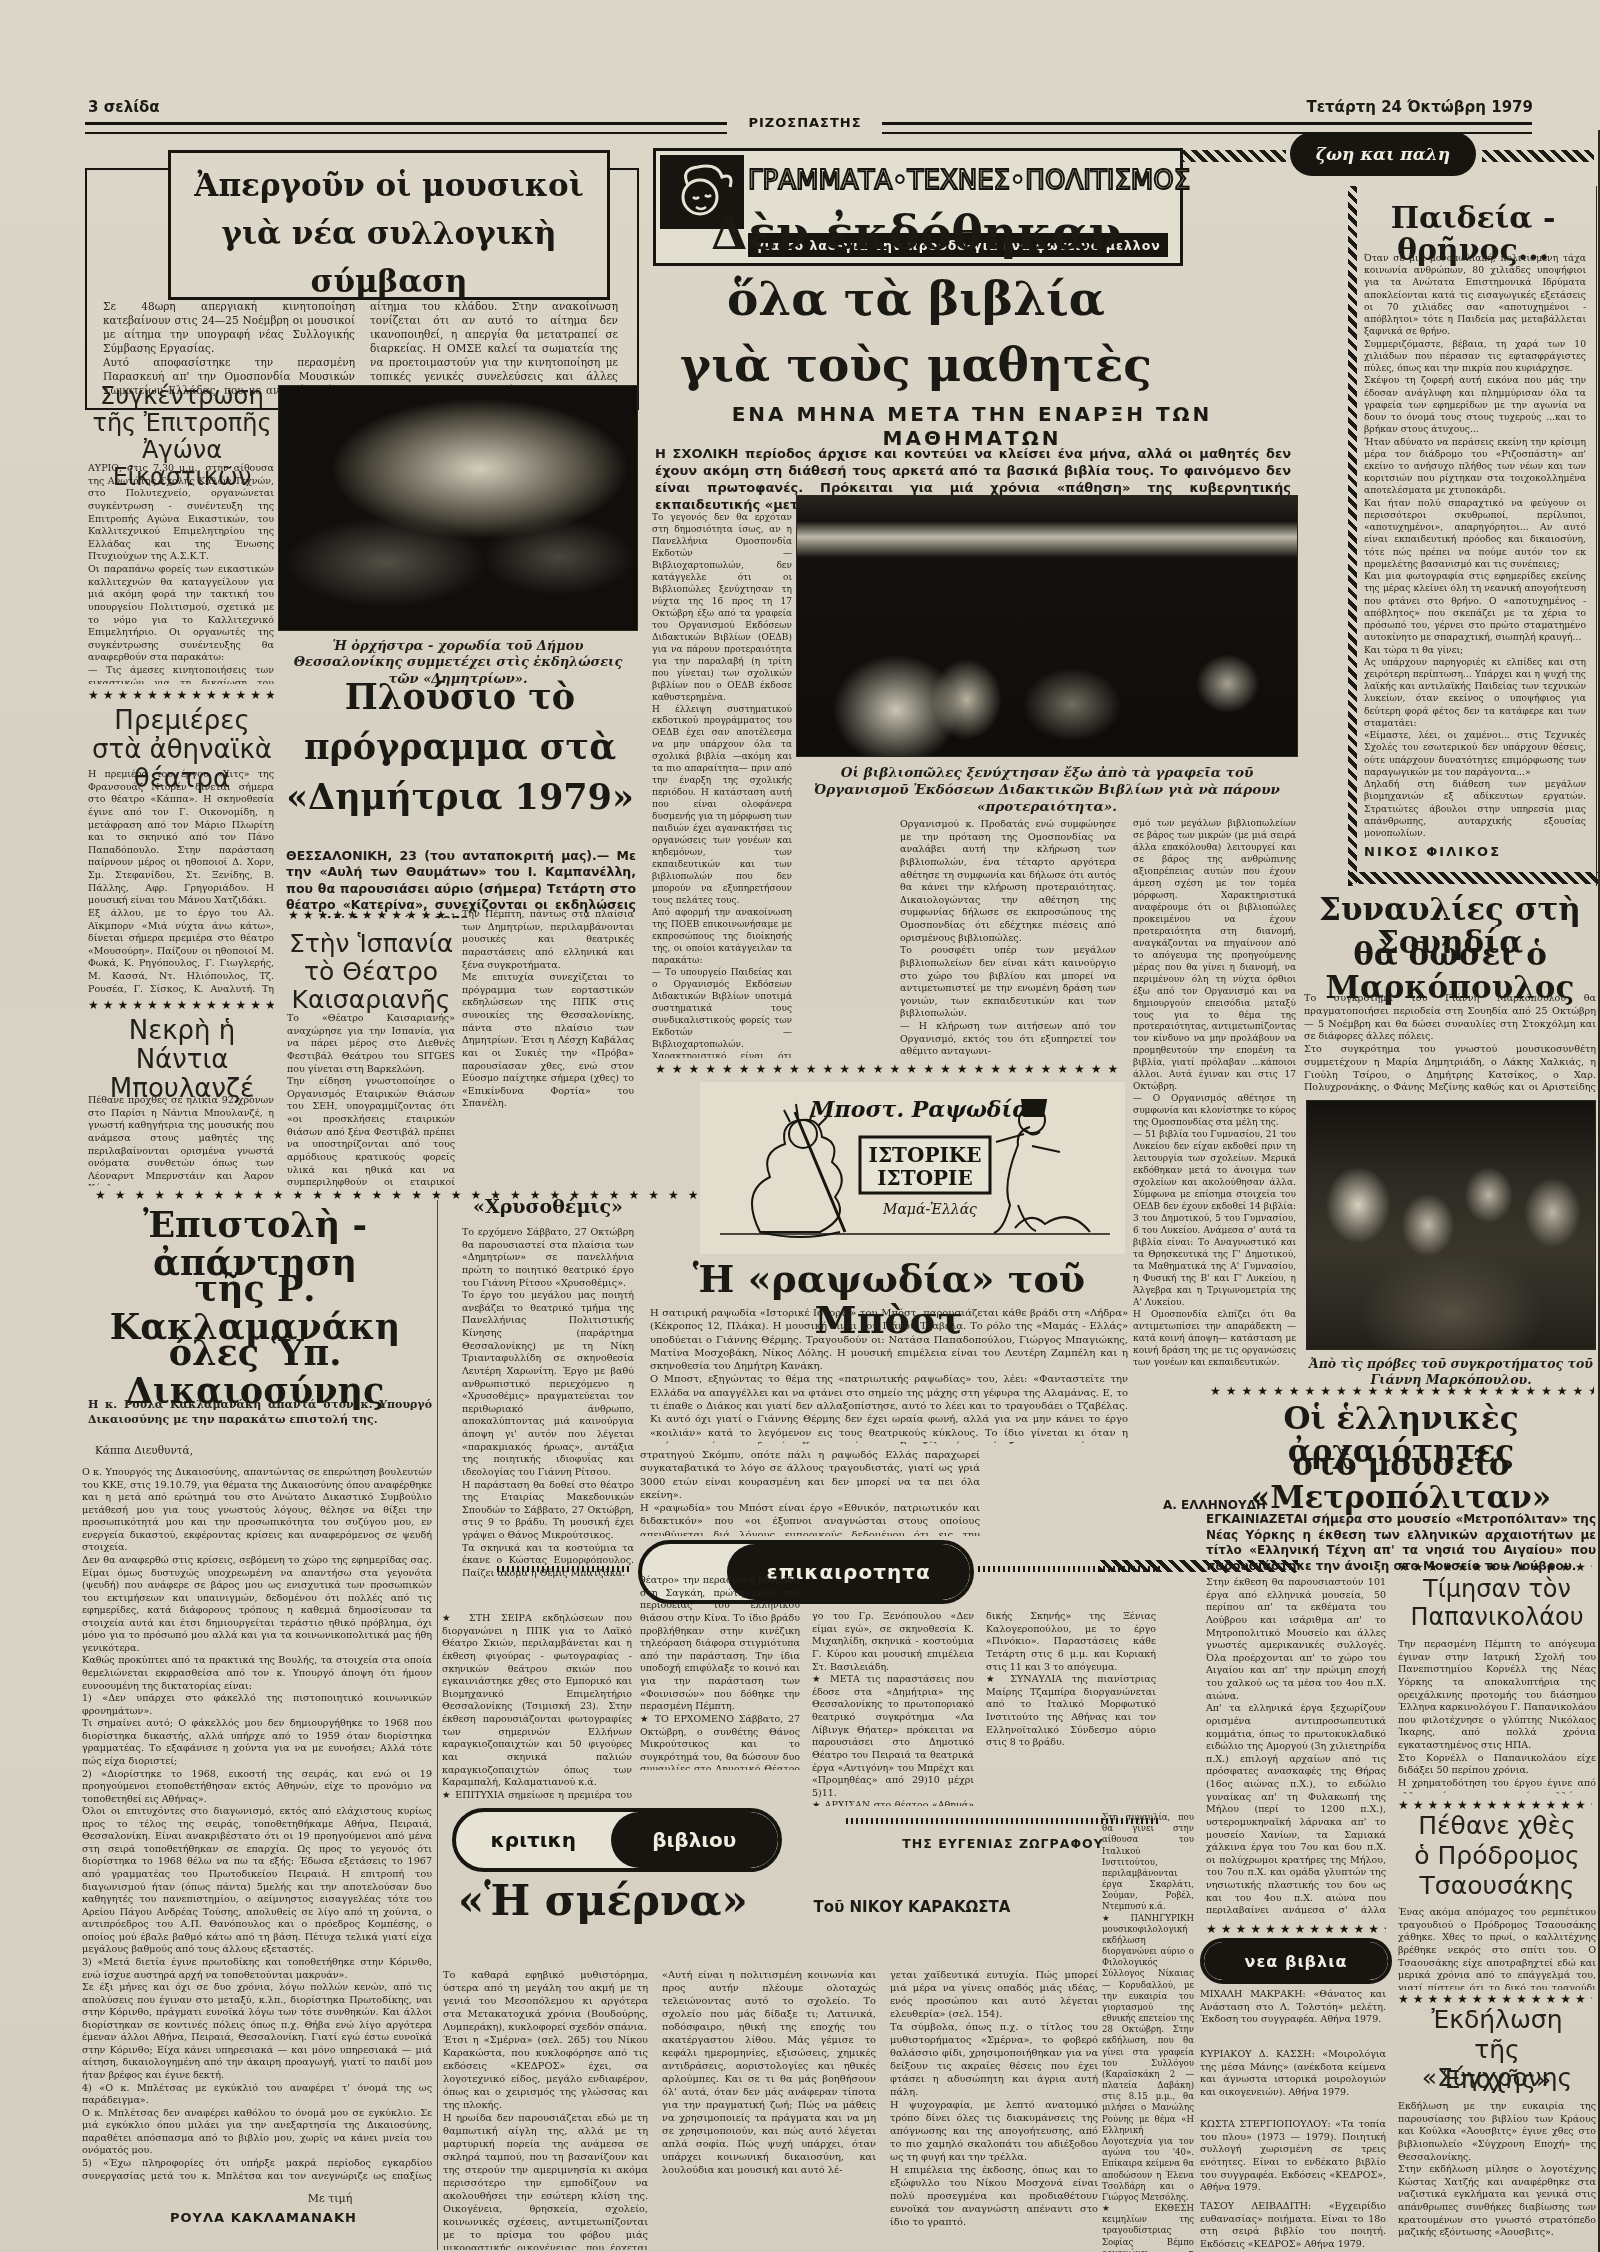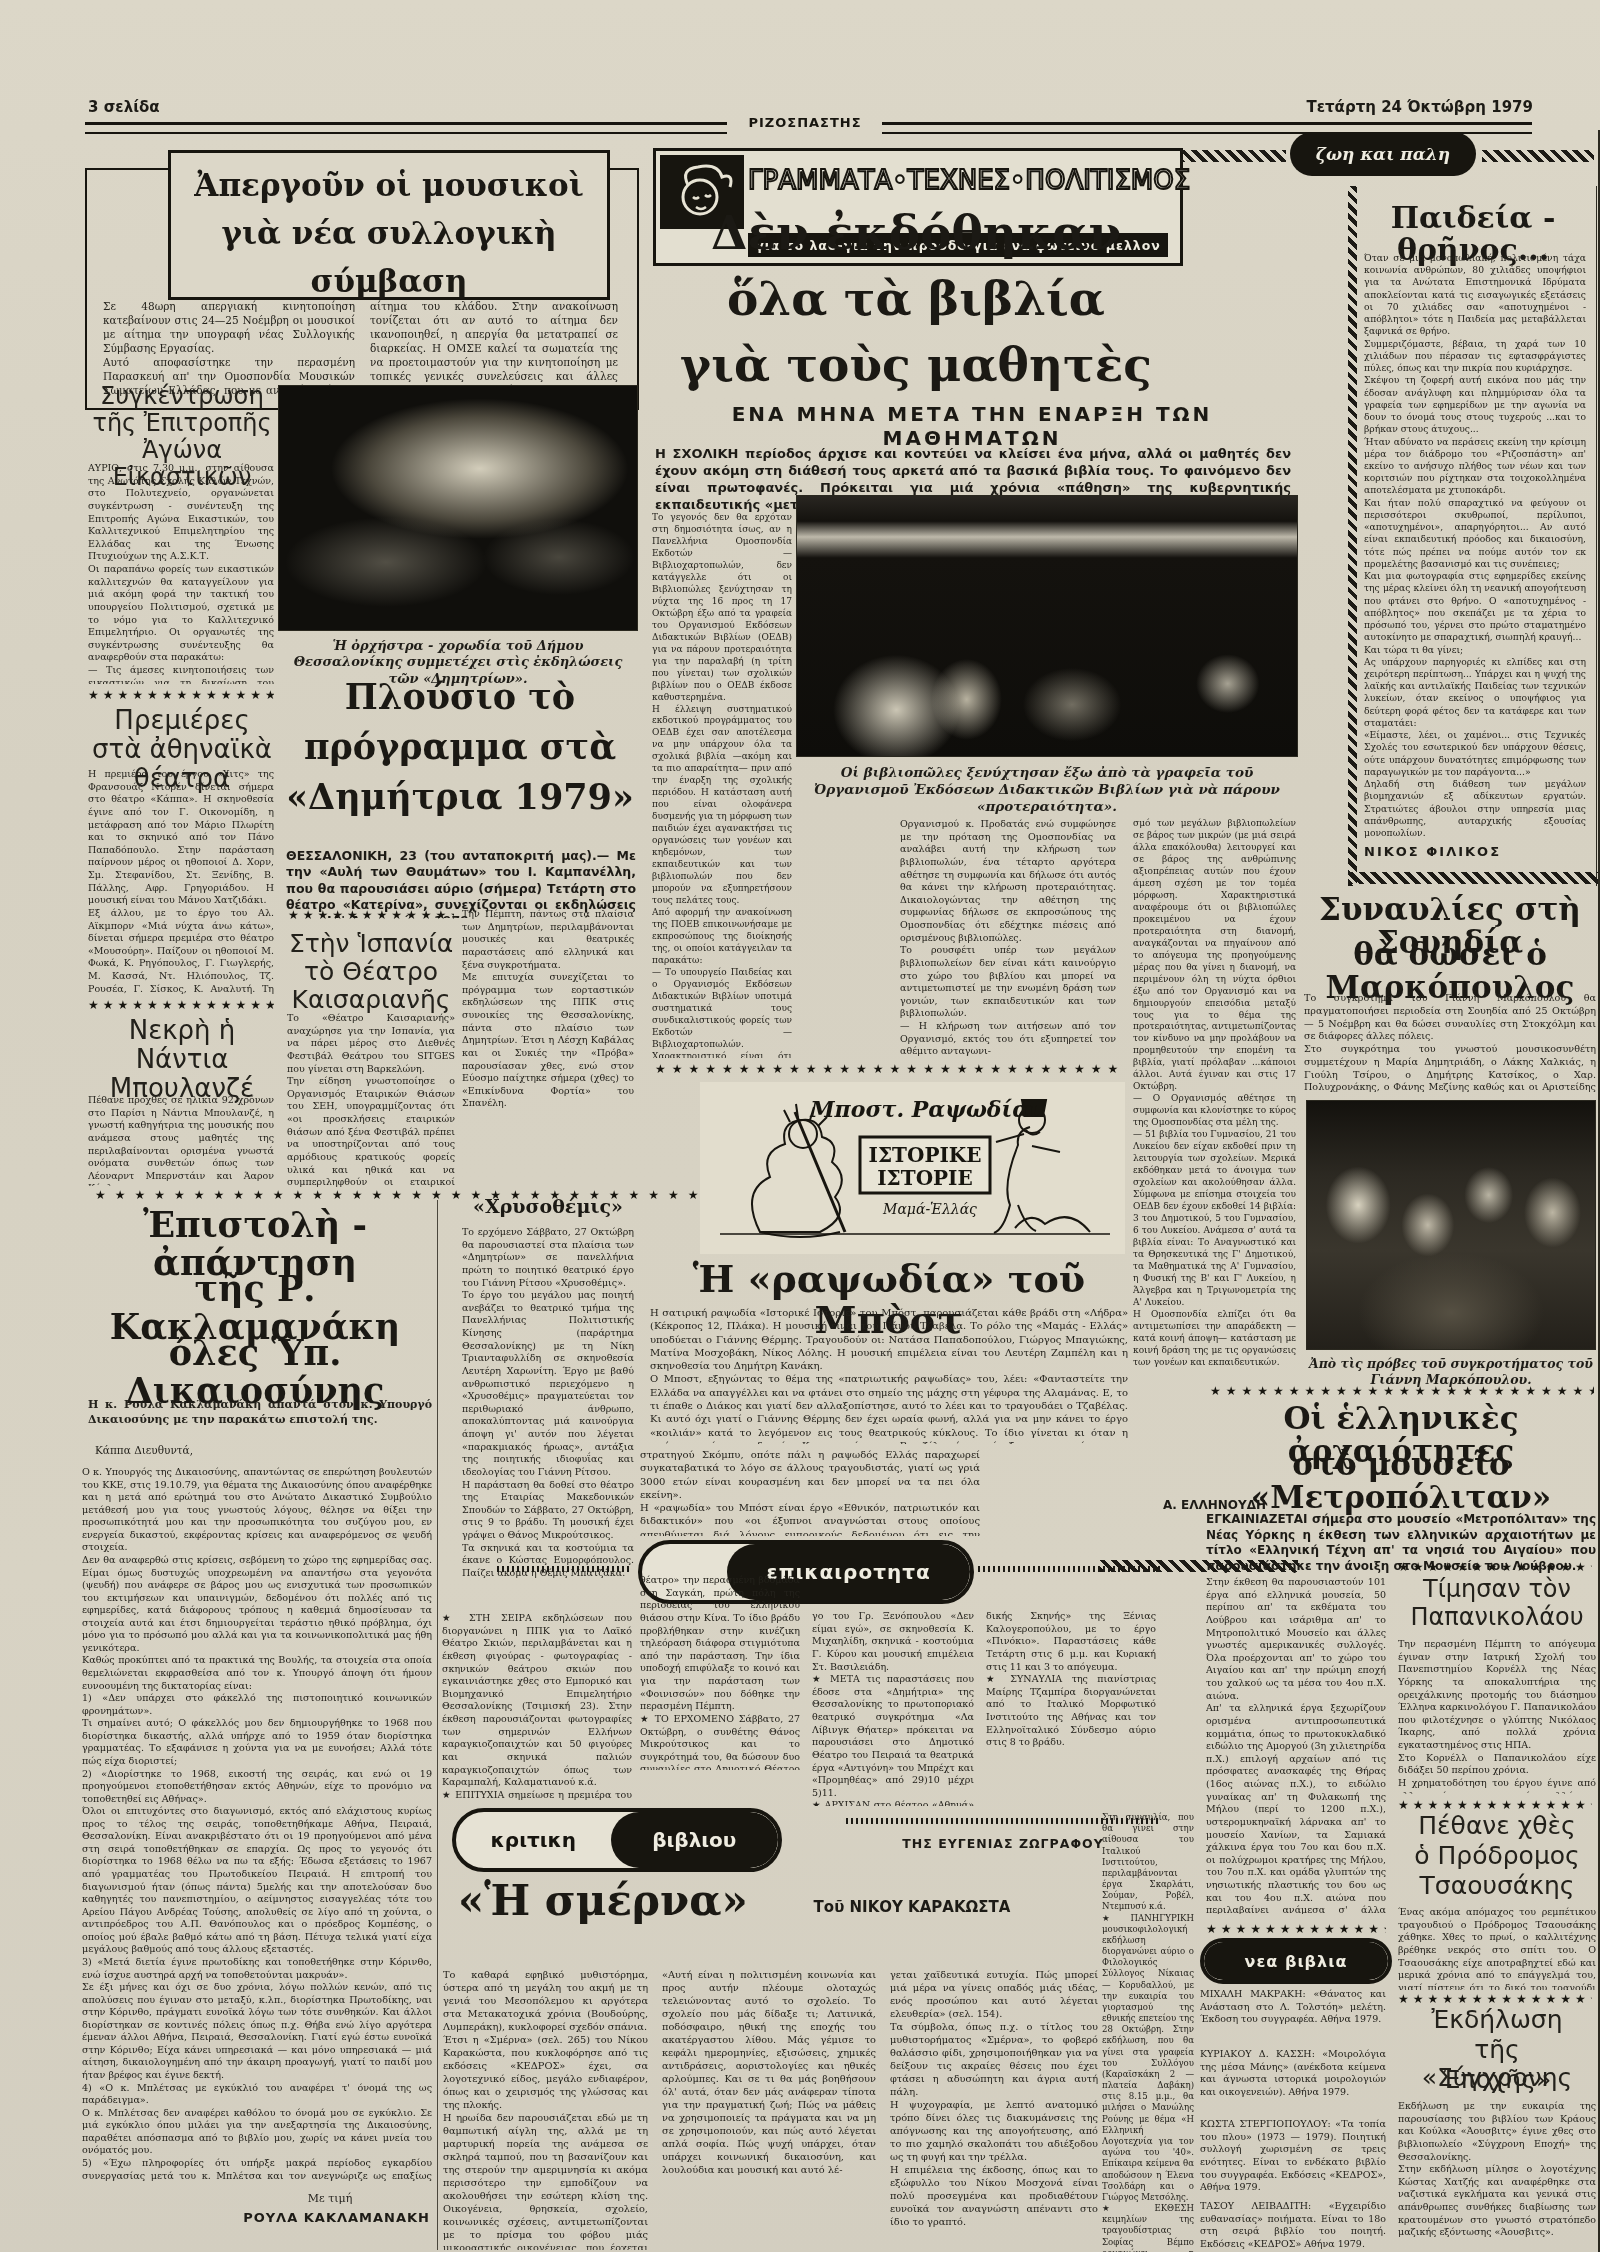--- a/index.html
+++ b/index.html
@@ -205,21 +205,21 @@
 Ο κ. Μπλέτσας δεν αναφέρει καθόλου το όνομά μου σε εγκύκλιο. Σε μιά εγκύκλιο όπου μιλάει για την ανεξαρτησία της Δικαιοσύνης, παραθέτει απόσπασμα από το βιβλίο μου, χωρίς να κάνει μνεία του ονόματός μου.
 5) «Έχω πληροφορίες ότι υπήρξε μακρά περίοδος εγκαρδίου συνεργασίας μετά του κ. Μπλέτσα και τον ανεγνώριζε ως επαξίως ευρισκόμενον εις την ανωτάτην θέσιν».
 Ουδεμία συνεργασία είχα ποτέ. Μού έστειλε χωρίς να τον γνωρίζω υμνητική επιστολή για το βιβλίο μου και τον είδα μιά φορά στον Άρειο Πάγο όταν με κάλεσε ο πρόεδρος κ. Ζακαρής να με συγχαρεί.
 Αυτά τα στοιχεία (από το φάκελλό μου) έδοσε ο κ. Υπουργός στη Βουλή των Ελλήνων για να αποδείξει πώς ήμουν ευνοουμένη της δικτατορίας. Απέκρυψε όμως πολλά στοιχεία που αποδεικνύουν το αντίθετο. Δε θέλω να σας τα εκθέσω· θάταν ασέβεια σ' εκείνους που έδοσαν τη ζωή τους και σε κείνους που διώχτηκαν με στέρηση της ελευθερίας και σωματικά βασανιστήρια.
 Καταφέρθηκε όμως ο κ. Υπουργός και εναντίον του συζύγου μου, Προέδρου Πρωτοδικών Έδεσσας, (γιατί άραγε;) χαρακτηρίζοντας και αυτόν σαν ευνοούμενο της χούντας με τα εξής δύο «στοιχεία»:
 1) «Στην περίοδο της δικτατορίας, μετείχε σε υπηρεσιακό συμβούλιο της ΔΕΗ, το οποίο ησχολείτο με προαγωγές υπαλλήλων. Και η δικτατορία εις την επιλογήν των προσώπων δεν υπήρξεν απρόσεκτη. Έκανε επιλογή πάρα πολύ αυστηρή».
 Στο συμβούλιο της ΔΕΗ ο σύζυγός μου διορίστηκε την 28 Ιανουαρίου 1975 από τον προϊστάμενο του Πρωτοδικείου Αθηνών, εφέτη τότε, κ. Γ. Κασίμη. Ποτέ προηγουμένως δεν μετείχε σε τέτοιο συμβούλιο.
 2) «Μετετέθη ως πρωτοδίκης από μακρινή επαρχία στο Ναύπλιο».
 Αν και αυτό δεν χρειάζεται απάντηση, είναι ξεκάθαρο ότι ο σύζυγός μου μετατέθηκε κανονικά στο Ναύπλιο, χωρίς να το ζητήσει και χωρίς να το θέλει.</div>
   <div class="abs" style="left:240px;top:2192px;width:180px;text-align:center;font-size:11px;font-family:'DejaVu Serif',serif;">Με τιμή</div>
-  <div class="abs sig" style="left:170px;top:2210px;width:260px;text-align:right;font-size:13px;letter-spacing:1px;">ΡΟΥΛΑ ΚΑΚΛΑΜΑΝΑΚΗ</div>
+  <div class="abs sig" style="left:170px;top:2210px;width:260px;text-align:left;font-size:13px;letter-spacing:1px;">ΡΟΥΛΑ ΚΑΚΛΑΜΑΝΑΚΗ</div>
   <div class="abs vrule" style="left:437px;top:1200px;height:1050px;"></div>
 
   <div class="abs h-serif" style="left:1302px;top:893px;width:296px;font-size:31px;">Συναυλίες στὴ Σουηδία</div>
   <div class="abs h-serif" style="left:1302px;top:938px;width:296px;font-size:31px;">θὰ δώσει ὁ Μαρκόπουλος</div>
   <div class="abs body" style="left:1304px;top:992px;width:292px;height:102px;font-size:9.6px;">Το συγκρότημα του Γιάννη Μαρκόπουλου θα πραγματοποιήσει περιοδεία στη Σουηδία από 25 Οκτώβρη — 5 Νοέμβρη και θα δώσει συναυλίες στη Στοκχόλμη και σε διάφορες άλλες πόλεις.
 Στο συγκρότημα του γνωστού μουσικοσυνθέτη συμμετέχουν η Μαρία Δημητριάδη, ο Λάκης Χαλκιάς, η Γιούλη Τσίρου, ο Δημήτρης Κατσίκος, ο Χαρ. Πολυχρονάκης, ο Φάνης Μεζίνης καθώς και οι Αριστείδης Μόσχος (σαντούρι), Γιάννης Ρενιέρης (κρουστά), Μάνος Αβαράκης (πλήκτρα), Νίκος Σαμπατζιώτης κ.ά.</div>
   <div class="abs photo" style="left:1306px;top:1100px;width:290px;height:250px;
               background:
                 radial-gradient(16% 22% at 18% 42%, rgba(234,228,208,.9), rgba(234,228,208,0) 70%),
                 radial-gradient(13% 18% at 42% 50%, rgba(225,218,198,.8), rgba(225,218,198,0) 70%),

